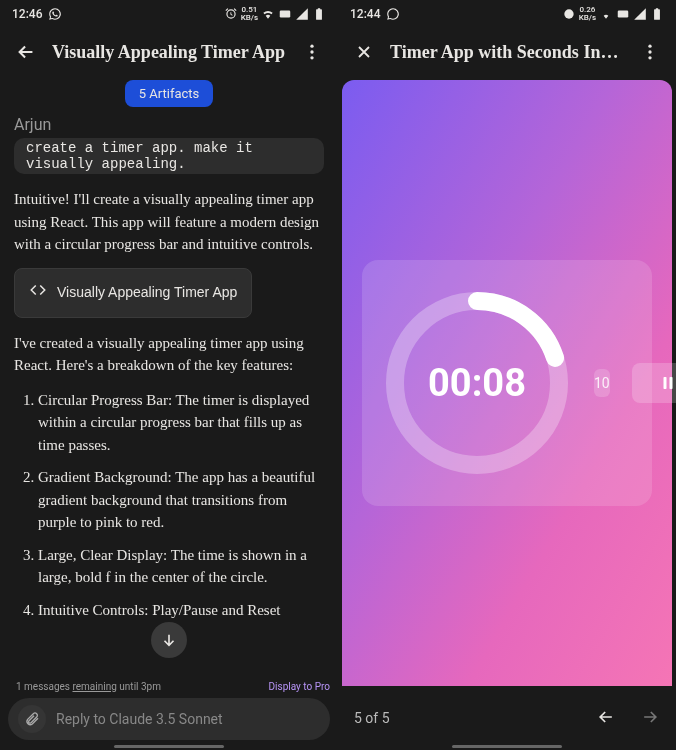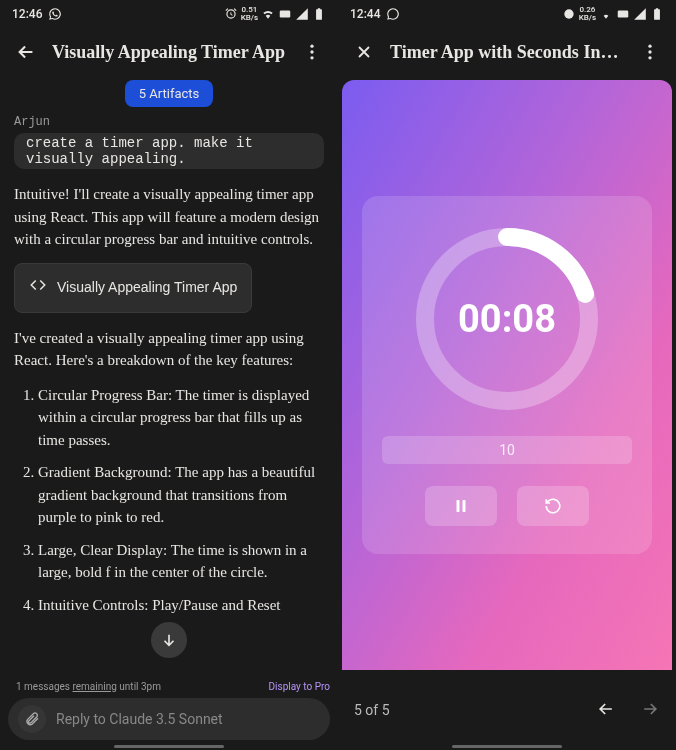--- a/index.html
+++ b/index.html
@@ -66,25 +66,24 @@
 
 .artifacts-badge {
   align-self: center;
   background: #1d4ed8;
   padding: 6px 14px;
   border-radius: 8px;
   font-size: 13px;
   margin: 4px 0 8px;
 }
 .user-label {
-  font-size: 12px;
+  font-size: 16px;
   color: #999;
   padding: 0 14px;
   margin-bottom: 4px;
-  font-family: Liberation Mono, monospace;
 }
 .user-msg {
   margin: 0 14px 14px;
   background: #2d2d2d;
   border-radius: 10px;
   padding: 2px 12px;
   font-size: 14px;
   font-family: "Courier New", monospace;
 }
 .content {
@@ -191,21 +190,21 @@
   justify-content: center;
   padding: 40px 16px;
 }
 .timer-panel {
   width: 100%;
   max-width: 290px;
   background: rgba(255,255,255,0.14);
   border-radius: 16px;
   padding: 28px 20px 28px;
   display: flex;
-  flex-direction: column;
+  flex-direction: row;
   align-items: center;
   gap: 22px;
 }
 .ring-wrap {
   position: relative;
   width: 190px;
   height: 190px;
 }
 .ring-wrap svg { transform: rotate(-90deg); }
 .time-text {
@@ -235,21 +234,21 @@
   height: 40px;
   background: rgba(255,255,255,0.2);
   border-radius: 8px;
   display: flex;
   align-items: center;
   justify-content: center;
   color: #fff;
 }
 
 .artifact-footer {
-  height: 80px;
+  height: 64px;
   background: #1a1a1a;
   display: flex;
   align-items: center;
   justify-content: space-between;
   padding: 0 16px;
   font-size: 14px;
   color: #bbb;
 }
 .nav-arrows { display: flex; gap: 24px; }
 </style>

